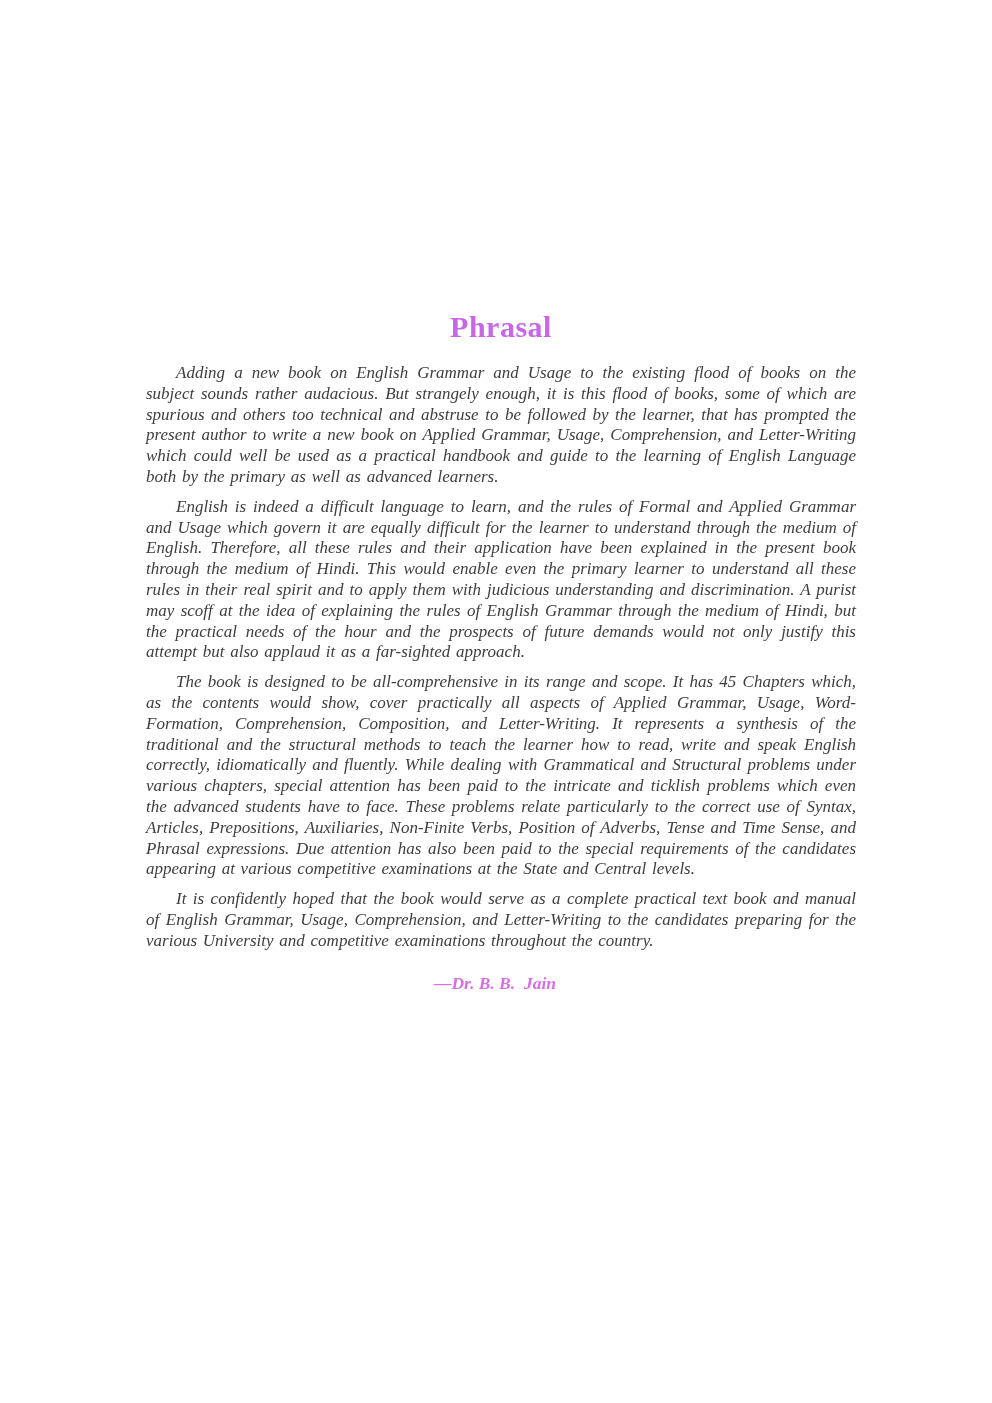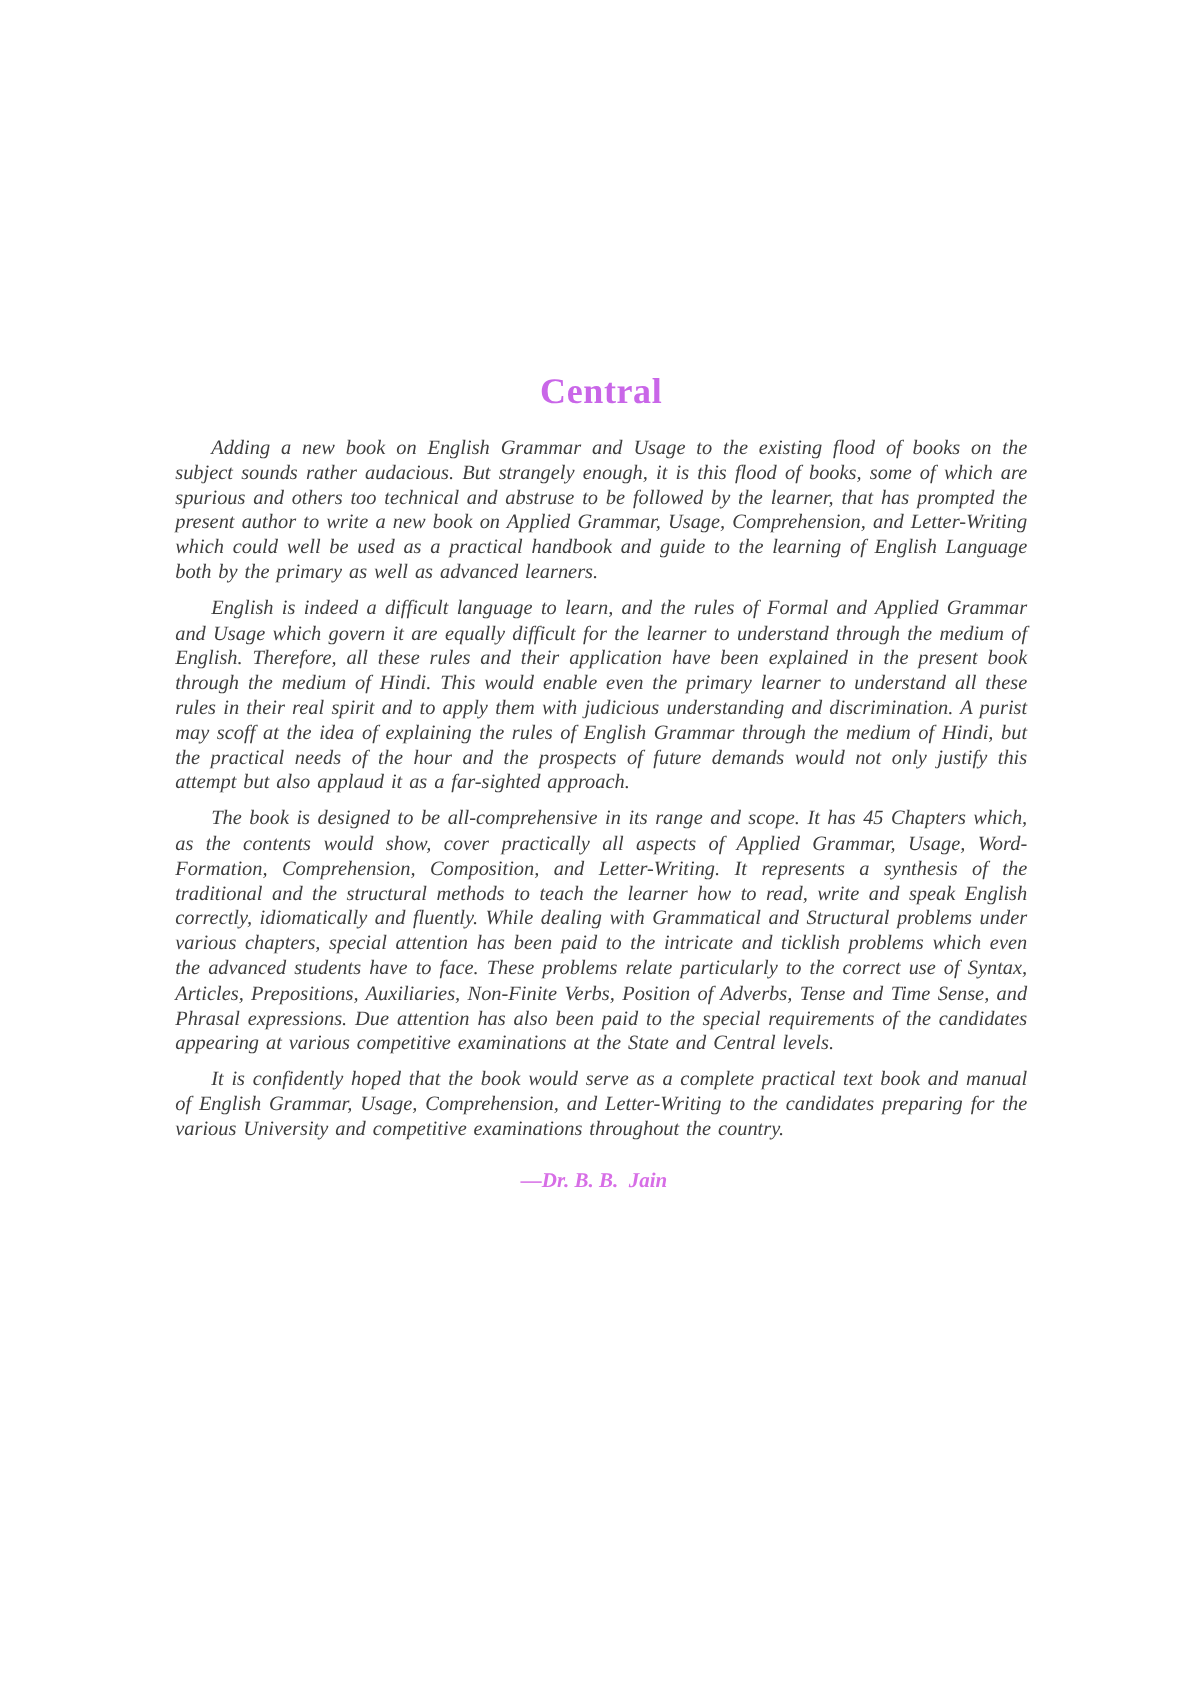--- a/index.html
+++ b/index.html
@@ -50,21 +50,21 @@
     font-weight: bold;
     font-size: 17.5px;
     color: #d76ee6;
     white-space: pre;
   }
 </style>
 </head>
 <body>
 
 <div class="page">
-  <h1 class="page-title">Central</h1>
+  <h1 class="page-title">Phrasal</h1>
 
   <div class="body-text">
     <p class="body-paragraph">Adding a new book on English Grammar and Usage to the existing flood of books on the subject sounds rather audacious. But strangely enough, it is this flood of books, some of which are spurious and others too technical and abstruse to be followed by the learner, that has prompted the present author to write a new book on Applied Grammar, Usage, Comprehension, and Letter-Writing which could well be used as a practical handbook and guide to the learning of English Language both by the primary as well as advanced learners.</p>
     <p class="body-paragraph">English is indeed a difficult language to learn, and the rules of Formal and Applied Grammar and Usage which govern it are equally difficult for the learner to understand through the medium of English. Therefore, all these rules and their application have been explained in the present book through the medium of Hindi. This would enable even the primary learner to understand all these rules in their real spirit and to apply them with judicious understanding and discrimination. A purist may scoff at the idea of explaining the rules of English Grammar through the medium of Hindi, but the practical needs of the hour and the prospects of future demands would not only justify this attempt but also applaud it as a far-sighted approach.</p>
     <p class="body-paragraph">The book is designed to be all-comprehensive in its range and scope. It has 45 Chapters which, as the contents would show, cover practically all aspects of Applied Grammar, Usage, Word-Formation, Comprehension, Composition, and Letter-Writing. It represents a synthesis of the traditional and the structural methods to teach the learner how to read, write and speak English correctly, idiomatically and fluently. While dealing with Grammatical and Structural problems under various chapters, special attention has been paid to the intricate and ticklish problems which even the advanced students have to face. These problems relate particularly to the correct use of Syntax, Articles, Prepositions, Auxiliaries, Non-Finite Verbs, Position of Adverbs, Tense and Time Sense, and Phrasal expressions. Due attention has also been paid to the special requirements of the candidates appearing at various competitive examinations at the State and Central levels.</p>
     <p class="body-paragraph">It is confidently hoped that the book would serve as a complete practical text book and manual of English Grammar, Usage, Comprehension, and Letter-Writing to the candidates preparing for the various University and competitive examinations throughout the country.</p>
   </div>
 
   <div class="signature">—Dr. B. B.  Jain</div>
 </div>

